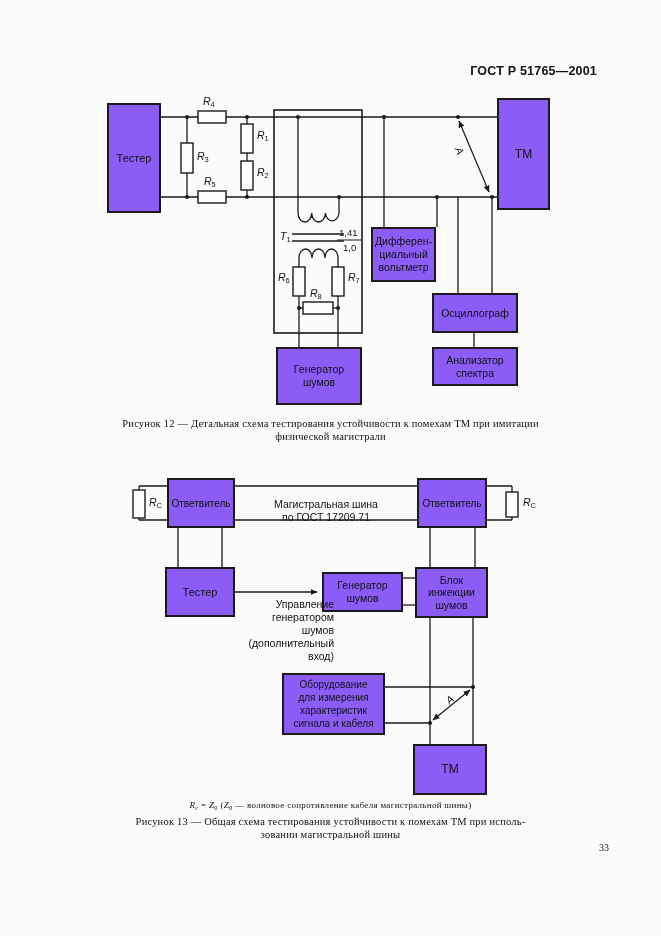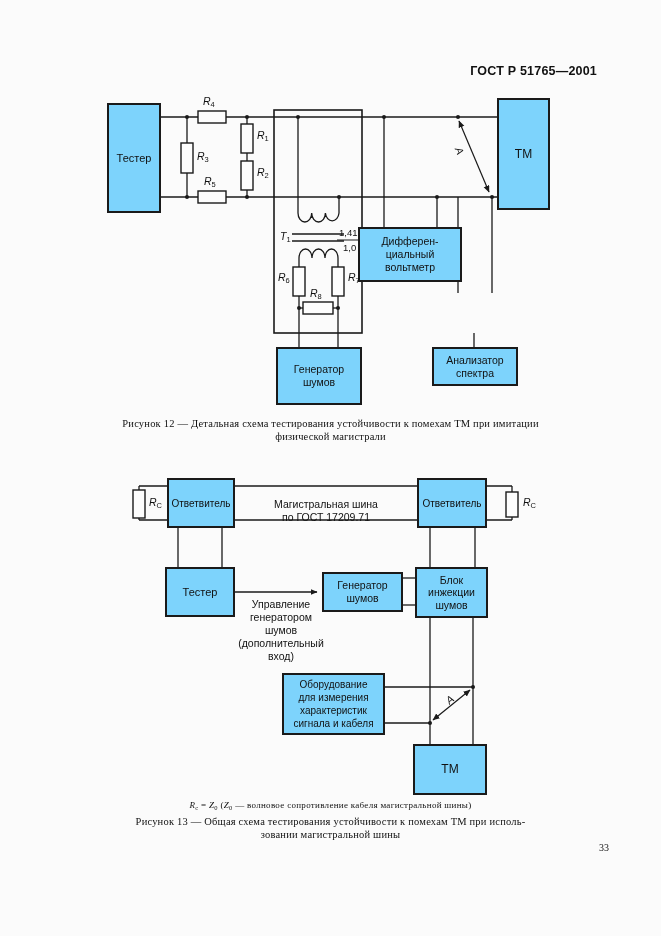--- a/index.html
+++ b/index.html
@@ -2,21 +2,21 @@
 <html><head>
 <meta charset="utf-8">
 <style>
   html,body{margin:0;padding:0}
   body{width:661px;height:936px;position:relative;background:#fafafa;
        font-family:"Liberation Sans",sans-serif;color:#111;overflow:hidden}
   .page{position:absolute;inset:0;background:#fbfbfb}
   .hdr{position:absolute;top:64px;right:64px;font-family:Liberation Sans, sans-serif;
        font-weight:bold;font-size:12.5px;letter-spacing:.2px}
   svg.geom{position:absolute;left:0;top:0;z-index:1}
-  .box{position:absolute;z-index:2;background:#7dd3fc;border:2px solid #1a1a1a;
+  .box{position:absolute;z-index:2;background:#8b5cf6;border:2px solid #1a1a1a;
        box-sizing:border-box;display:flex;flex-direction:column;align-items:center;
        justify-content:center;text-align:center;font-size:10.5px;line-height:13px}
   .box span{display:block;white-space:nowrap}
   .lbl{position:absolute;z-index:3;font-style:italic;font-size:10.5px;white-space:nowrap}
   .lbl sub{font-style:normal;font-size:7.5px;vertical-align:-2px}
   .plain{position:absolute;z-index:3;white-space:nowrap}
   .ratio{font-size:9.5px}
   .rot{transform-origin:left top}
   .caption{position:absolute;left:30px;right:30px;text-align:center;z-index:3;
            font-family:Liberation Serif, serif;font-size:10.5px;line-height:13px;
@@ -24,21 +24,21 @@
   .caption span{display:block}
   .formula{position:absolute;left:30px;right:30px;top:800px;text-align:center;z-index:3;
            font-family:"Liberation Serif",serif;font-size:9px;letter-spacing:.3px}
   .formula .it{font-style:italic}
   .formula sub{font-size:6.5px;vertical-align:-2px}
   .pagenum{position:absolute;top:842px;right:52px;z-index:3;
            font-family:"Liberation Serif",serif;font-size:10px}
   .bustext{position:absolute;z-index:3;display:flex;flex-direction:column;align-items:center;
            justify-content:center;text-align:center;font-size:10.5px;line-height:13px}
   .bustext span{white-space:nowrap}
-  .ctrl{position:absolute;z-index:3;text-align:center;font-size:10.5px;line-height:13px}
+  .ctrl{position:absolute;z-index:3;text-align:right;font-size:10.5px;line-height:13px}
   .ctrl span{display:block;white-space:nowrap}
 </style>
 </head>
 <body>
 
 <div class="page">
 
   <div class="hdr">ГОСТ Р 51765—2001</div>
 
   <svg class="geom" width="661" height="936" viewBox="0 0 661 936">
@@ -141,26 +141,29 @@
   </svg>
 
   <div class="box" style="left:107px;top:103px;width:54px;height:110px;font-size:11px">
     <span>Тестер</span>
   </div>
 
   <div class="box" style="left:497px;top:98px;width:53px;height:112px;font-size:12px">
     <span>ТМ</span>
   </div>
 
-  <div class="box" style="left:358px;top:227px;width:104px;height:55px">
+  <div class="box" style="left:371px;top:227px;width:65px;height:55px">
     <span>Дифферен-</span>
     <span>циальный</span>
     <span>вольтметр</span>
   </div>
 
+  <div class="box" style="left:432px;top:293px;width:86px;height:40px">
+    <span>Осциллограф</span>
+  </div>
 
   <div class="box" style="left:276px;top:347px;width:86px;height:58px">
     <span>Генератор</span>
     <span>шумов</span>
   </div>
 
   <div class="box" style="left:432px;top:347px;width:86px;height:39px">
     <span>Анализатор</span>
     <span>спектра</span>
   </div>

